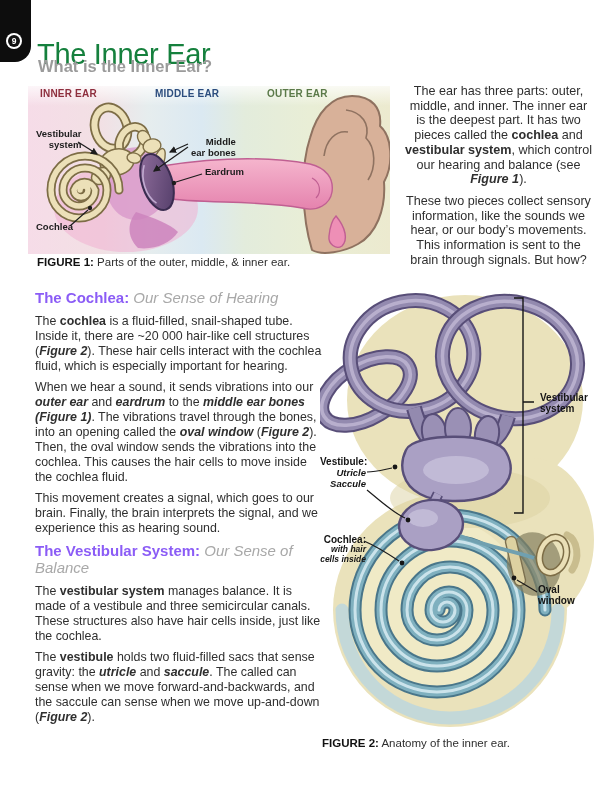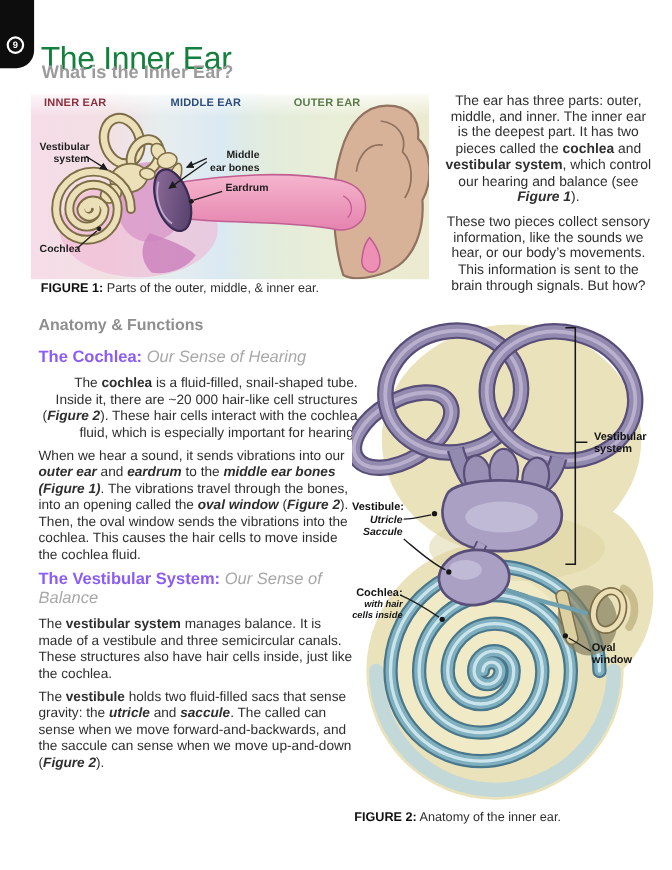--- a/index.html
+++ b/index.html
@@ -28,21 +28,21 @@
   
   #intro-col{left:405px;top:84px;width:187px;font-size:12.6px;line-height:14.7px;}
   #intro-col p{margin:0 0 7px 0;text-align:center;}
   #left-col{left:35px;top:289px;width:290px;font-size:12.4px;line-height:15px;}
   #left-col p{margin:0 0 6px 0;}
   .h-gray{font-size:14.5px;font-weight:bold;color:#8f8f8f;margin:0 0 12px 0;}
   .h-sub{font-size:15px;line-height:17px;margin:0 0 8px 0;}
   .h-sub .hb{font-weight:bold;color:#8b5cf6;}
   .h-sub .hi{font-style:italic;color:#a8a8a8;text-align:right;}
   #vest-heading{margin-top:6px;width:280px;}
-  #cochlea-p1{margin-bottom:8px;text-align:right;}
+  #cochlea-p1{margin-bottom:8px;}
   #cochlea-p2{margin-bottom:8px;}
   #cochlea-p3{margin-bottom:0;}
 
   
   #figure2{left:320px;top:288px;width:290px;height:445px;}
   .f2lab{position:absolute;font-size:10px;line-height:11px;font-weight:bold;color:#141414;}
   .f2lab .it{font-style:italic;display:block;}
   .f2small{font-size:8.5px;line-height:9.5px;}
   #f2-vestibule-block,#f2-cochlea-block{width:46px;text-align:right;}
 
@@ -167,26 +167,26 @@
   <div class="abs figcap" style="left:37px;top:256px">
     <span class="cap-label">FIGURE 1:</span><span> Parts of the outer, middle, &amp; inner ear.</span>
   </div>
 
   <div id="intro-col" class="abs">
     <p><span>The ear has three parts: outer, middle, and inner. The inner ear is the deepest part. It has two pieces called the </span><span class="b">cochlea</span><span> and </span><span class="b">vestibular system</span><span>, which control our hearing and balance (see </span><span class="b i">Figure 1</span><span>).</span></p>
     <p><span>These two pieces collect sensory information, like the sounds we hear, or our body’s movements. This information is sent to the brain through signals. But how?</span></p>
   </div>
 
   <div id="left-col" class="abs">
-    <div class="h-gray">Anatomy &amp; Functions</div>
     <div class="h-sub">
       <span class="hb">The Cochlea:</span><span class="hi"> Our Sense of Hearing</span>
     </div>
     <p id="cochlea-p1"><span>The </span><span class="b">cochlea</span><span> is a fluid-filled, snail-shaped tube. Inside it, there are ~20 000 hair-like cell structures (</span><span class="b i">Figure 2</span><span>). These hair cells interact with the cochlea fluid, which is especially important for hearing.</span></p>
     <p id="cochlea-p2"><span>When we hear a sound, it sends vibrations into our </span><span class="b i">outer ear</span><span> and </span><span class="b i">eardrum</span><span> to the </span><span class="b i">middle ear bones (Figure 1)</span><span>. The vibrations travel through the bones, into an opening called the </span><span class="b i">oval window</span><span> (</span><span class="b i">Figure 2</span><span>). Then, the oval window sends the vibrations into the cochlea. This causes the hair cells to move inside the cochlea fluid.</span></p>
+    <p id="cochlea-p3"><span>This movement creates a signal, which goes to our brain. Finally, the brain interprets the signal, and we experience this as hearing sound.</span></p>
     <div class="h-sub" id="vest-heading">
       <span class="hb">The Vestibular System:</span><span class="hi"> Our Sense of Balance</span>
     </div>
     <p><span>The </span><span class="b">vestibular system</span><span> manages balance. It is made of a vestibule and three semicircular canals. These structures also have hair cells inside, just like the cochlea.</span></p>
     <p><span>The </span><span class="b">vestibule</span><span> holds two fluid-filled sacs that sense gravity: the </span><span class="b i">utricle</span><span> and </span><span class="b i">saccule</span><span>. The called can sense when we move forward-and-backwards, and the saccule can sense when we move up-and-down (</span><span class="b i">Figure 2</span><span>).</span></p>
   </div>
 
   <div id="figure2" class="abs">
     <svg width="290" height="445" viewBox="0 0 290 445">
       <defs>

